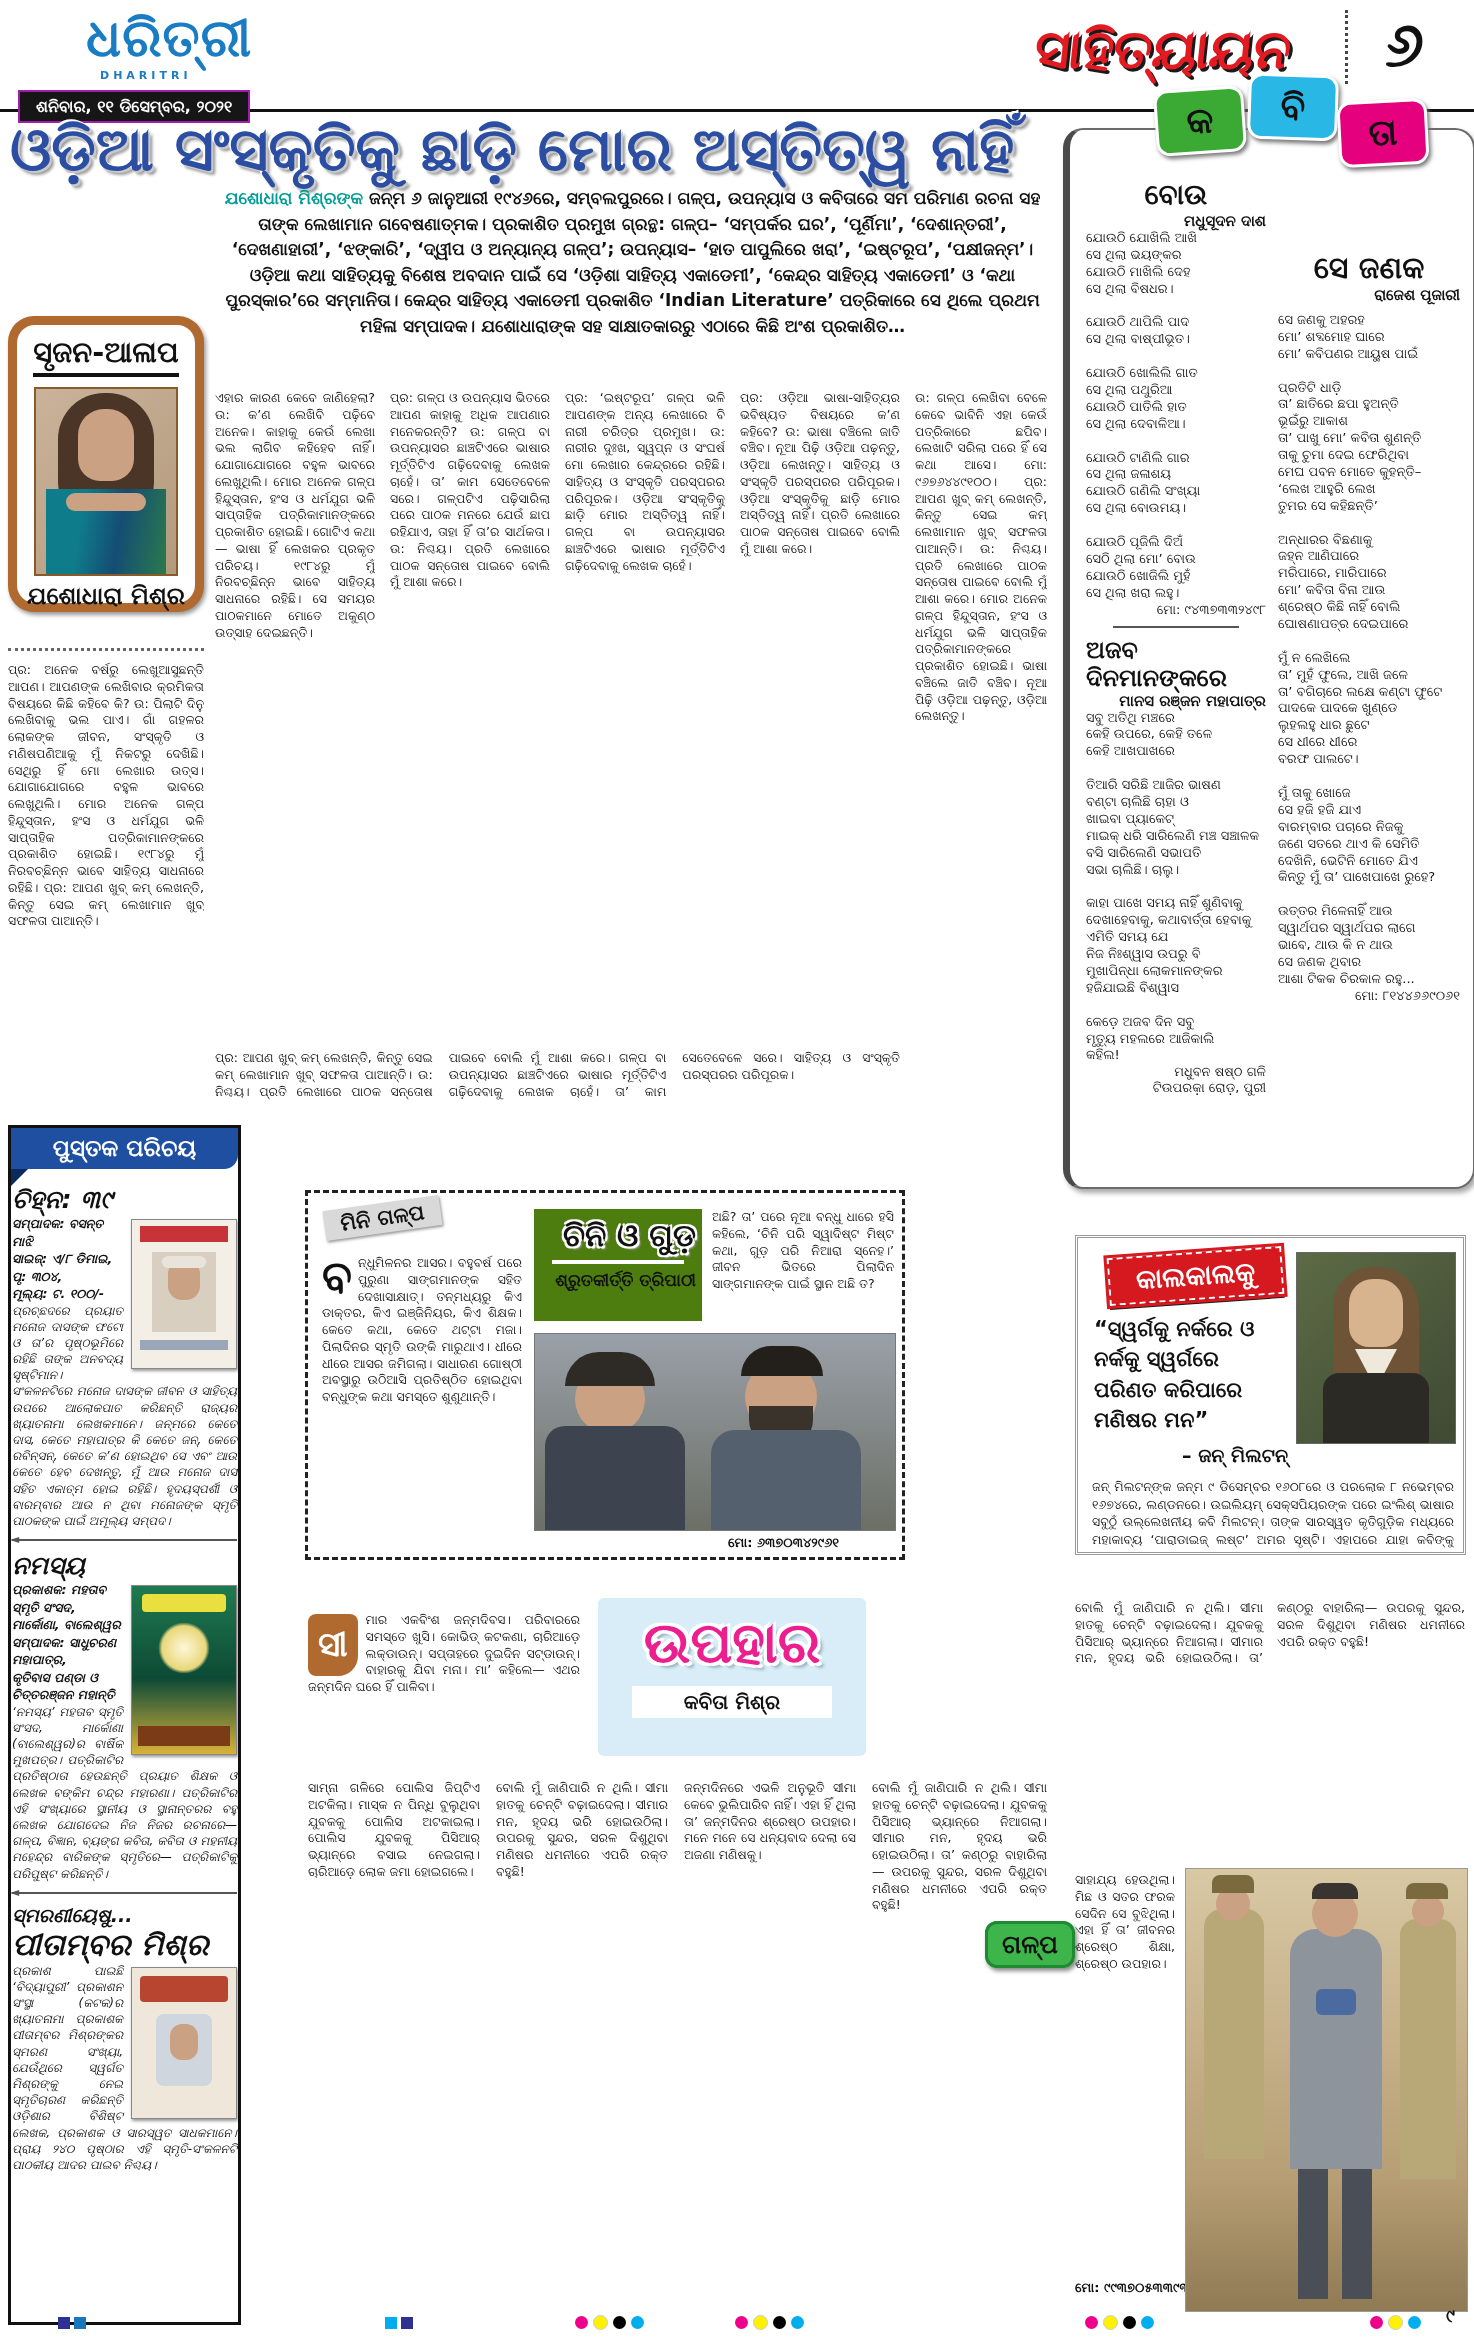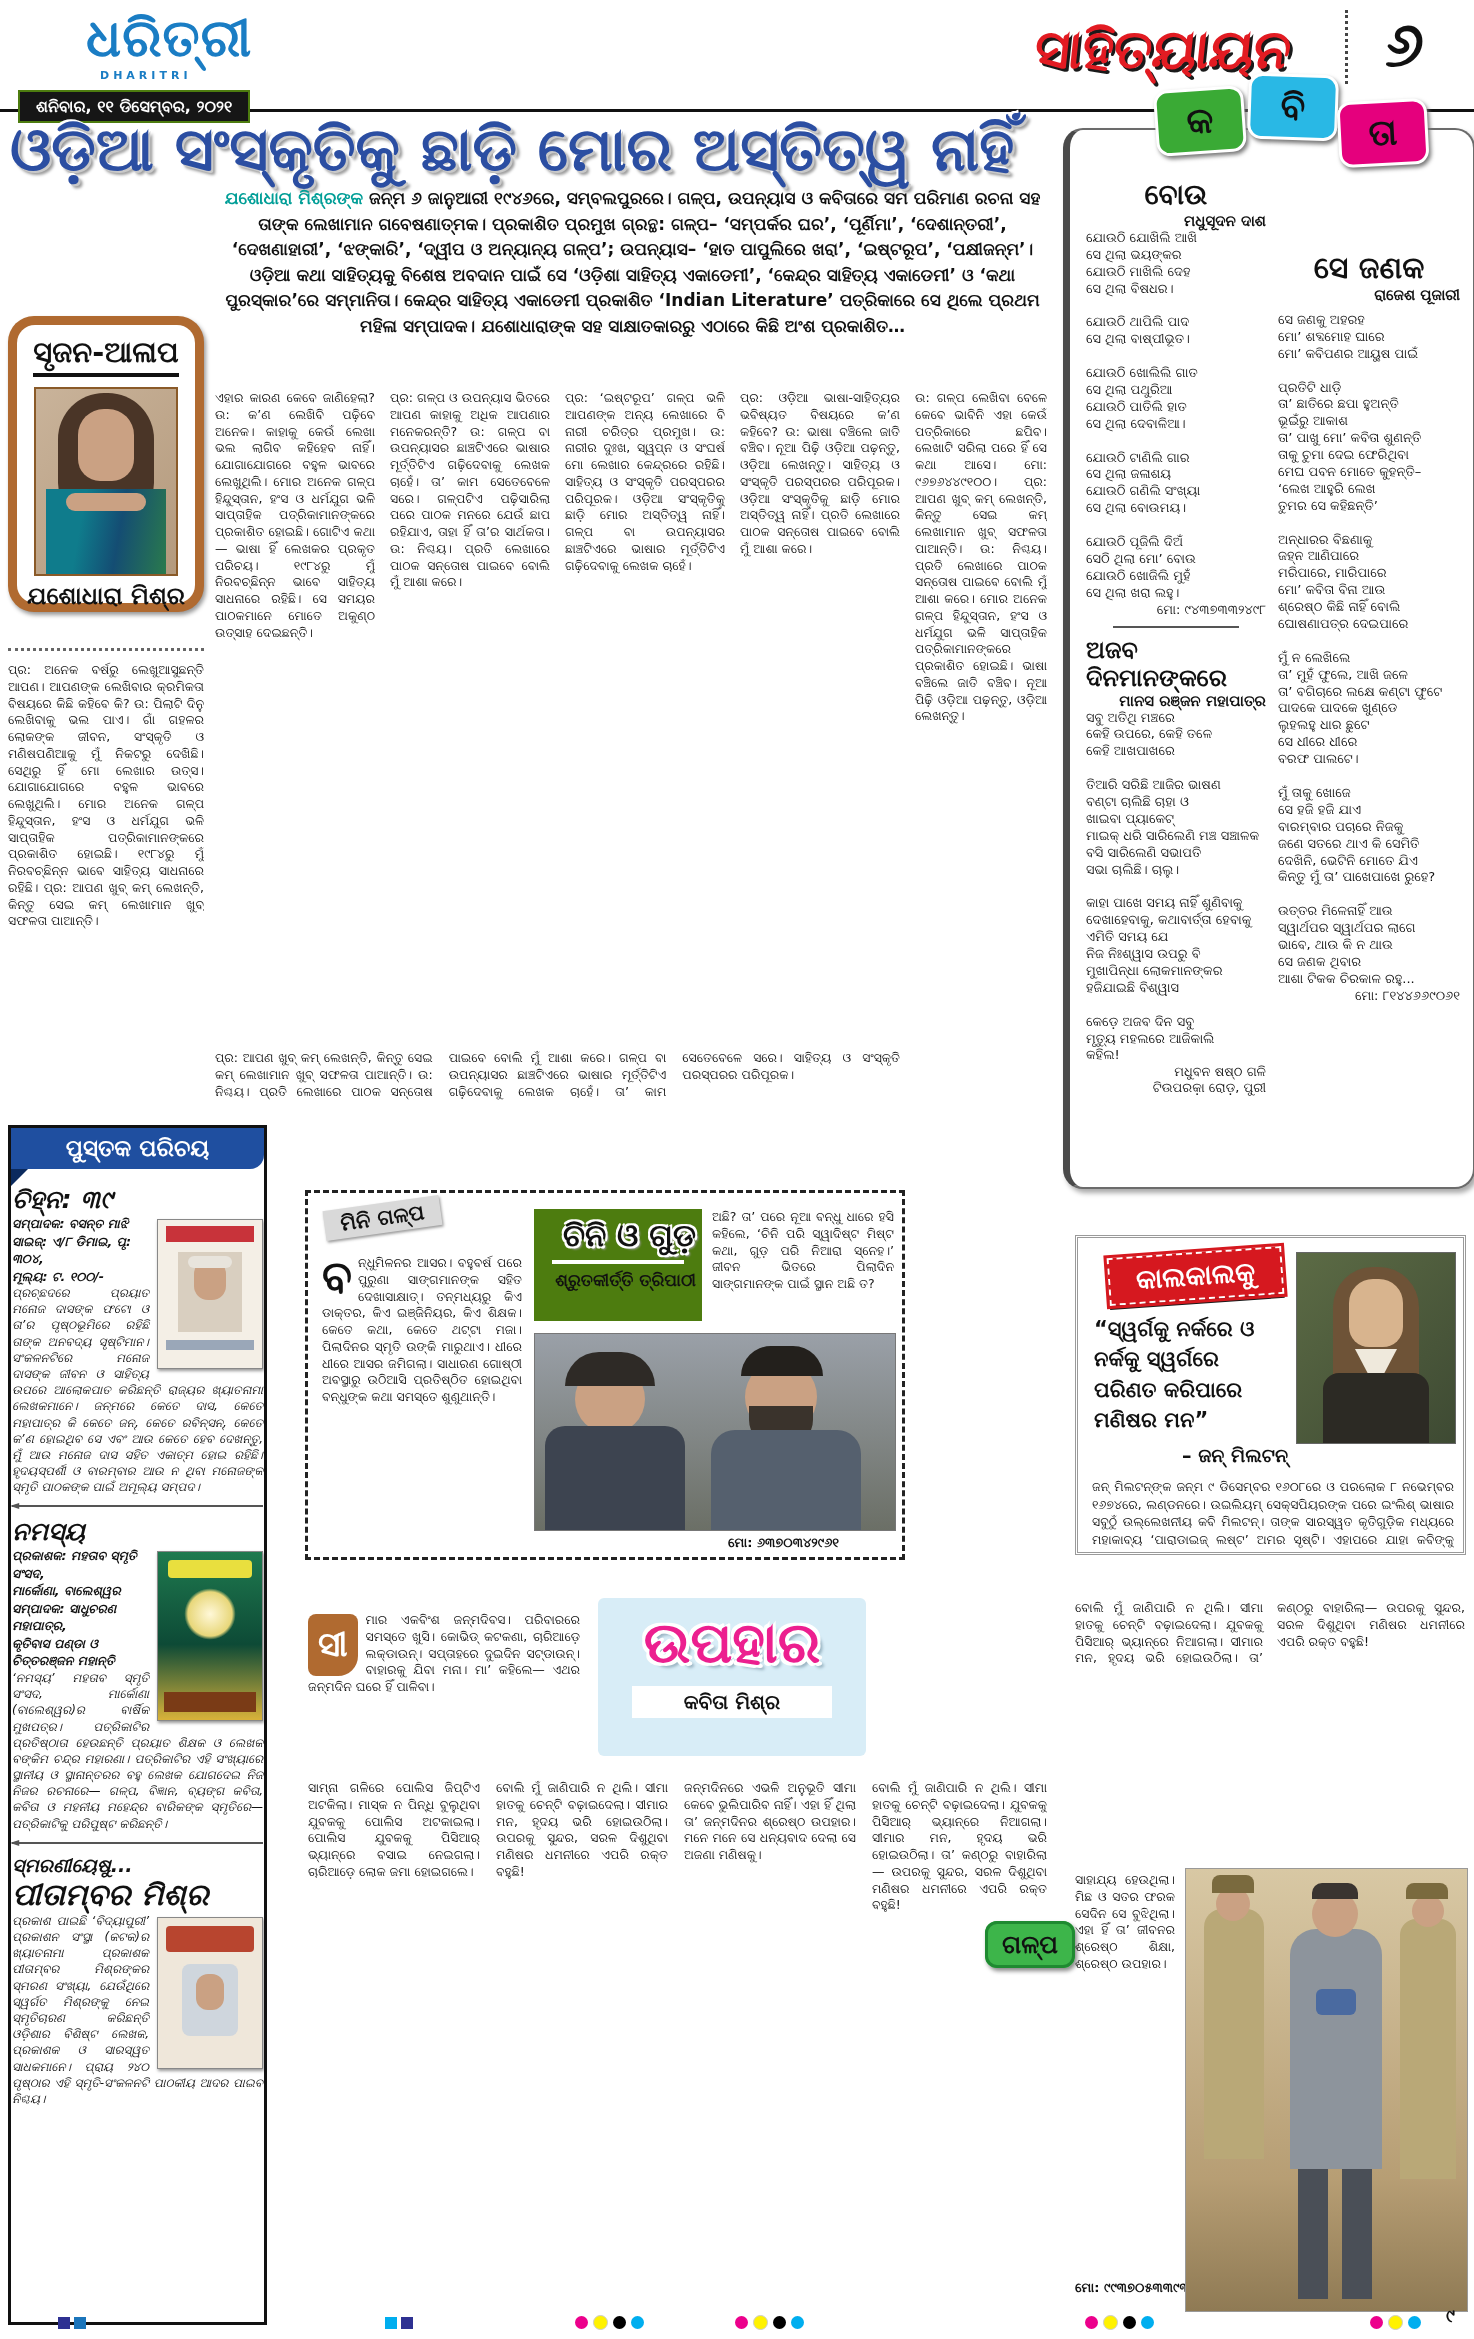--- a/index.html
+++ b/index.html
@@ -4,21 +4,21 @@
 <style>
   html,body{margin:0;padding:0;background:#fff;}
   body{font-family:"DejaVu Sans","Liberation Sans",sans-serif;color:#111;}
   .page{position:relative;width:1474px;height:2339px;background:#fff;overflow:hidden;margin:0 auto;}
   .abs{position:absolute;}
   .just{text-align:justify;}
   .pre{white-space:pre-line;}
   
   .logo{font-size:52px;font-weight:800;color:#1a7dc4;letter-spacing:1px;}
   .logo-sub{font-size:11px;font-weight:700;color:#1a7dc4;letter-spacing:4px;}
-  .datebox{background:#161616;color:#fff;font-size:16px;font-weight:700;padding:5px 16px;border:2px solid #4d7c0f;}
+  .datebox{background:#161616;color:#fff;font-size:16px;font-weight:700;padding:5px 16px;border:2px solid #a21caf;}
   .topline{border-top:3px solid #111;}
   .sahityayan{font-size:54px;font-weight:800;color:#e21b22;text-shadow:3px 3px 0 #1a1a1a;transform:skewX(-6deg);}
   .pageno-top{font-size:62px;font-weight:800;color:#111;}
   .vdots{border-left:3px dotted #444;height:74px;}
   
   .headline{font-size:60px;line-height:1.06;font-weight:800;color:#2b4ea2;text-shadow:-2px -2px 0 #fff,2px 2px 0 #c9c9c9,4px 4px 3px #9a9a9a;}
   
   .kickbox{background:#b06a30;border-radius:26px;padding:9px;box-shadow:2px 3px 4px #999;}
   .kickinner{background:#fff;border-radius:18px;height:100%;box-sizing:border-box;padding:10px 8px;text-align:center;}
   .kicker{font-size:29px;font-weight:800;color:#111;border-bottom:4px solid #111;display:inline-block;padding-bottom:3px;}
@@ -223,21 +223,21 @@
 
 ଉତ୍ତର ମିଳେନାହିଁ ଆଉ
 ସ୍ୱାର୍ଥପର ସ୍ୱାର୍ଥପର ଲାଗେ
 ଭାବେ, ଥାଉ କି ନ ଥାଉ
 ସେ ଜଣକ ଥିବାର
 ଆଶା ଟିକକ ଚିରକାଳ ରହୁ...</div>
       <div class="poem-foot">ମୋ: ୮୧୪୪୬୬୯୦୬୧</div>
     </div>
   </div>
 
-  <div class="abs bookbox" style="left:8px;top:1125px;width:259px;height:1200px;box-sizing:border-box;overflow:hidden;">
+  <div class="abs bookbox" style="left:8px;top:1125px;width:233px;height:1200px;box-sizing:border-box;overflow:hidden;">
     <div class="bookhdr">ପୁସ୍ତକ ପରିଚୟ</div>
     <div style="padding:16px 1px 8px;font-style:italic;">
       <div>
         <div class="booktitle">ଚିହ୍ନ: ୩୯</div>
         <div class="cover ph" style="width:104px;height:148px;background:#f4efe6;">
           <div style="left:8px;top:6px;width:88px;height:16px;background:#c8333a;"></div>
           <div style="left:20px;top:32px;width:64px;height:80px;background:#d9cfc0;"></div>
           <div style="left:36px;top:40px;width:32px;height:40px;background:#caa183;border-radius:14px;"></div>
           <div style="left:30px;top:36px;width:44px;height:12px;background:#e8e4dc;border-radius:6px;"></div>
           <div style="left:8px;top:120px;width:88px;height:10px;background:#9aa7b8;"></div>

